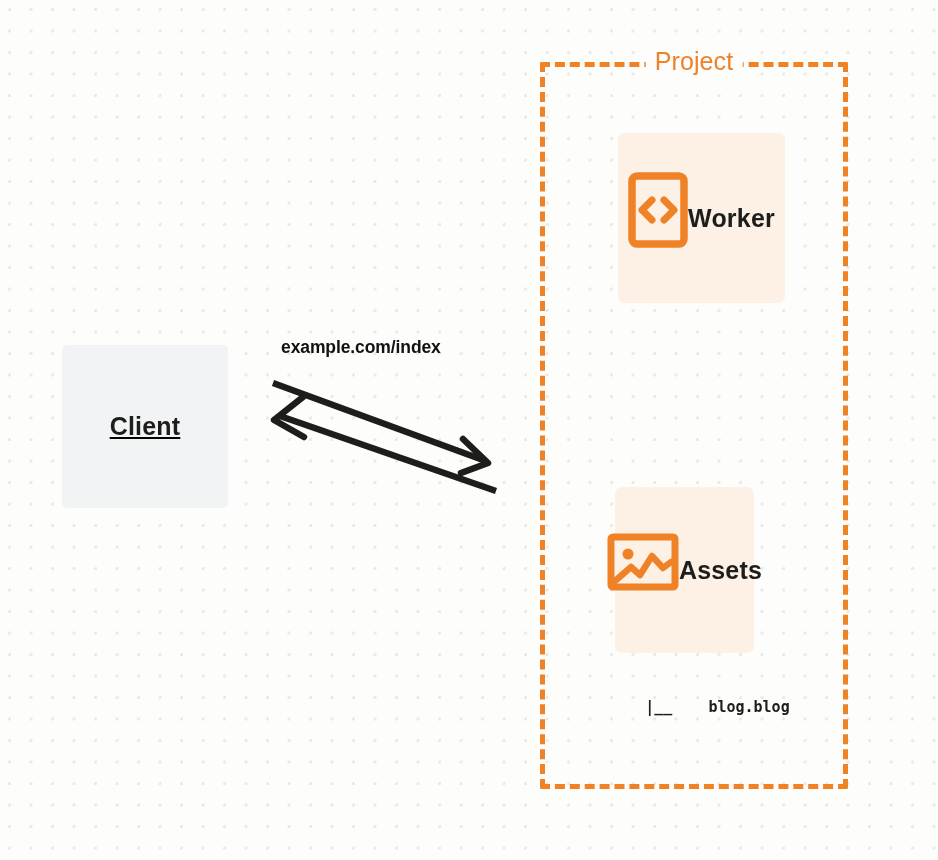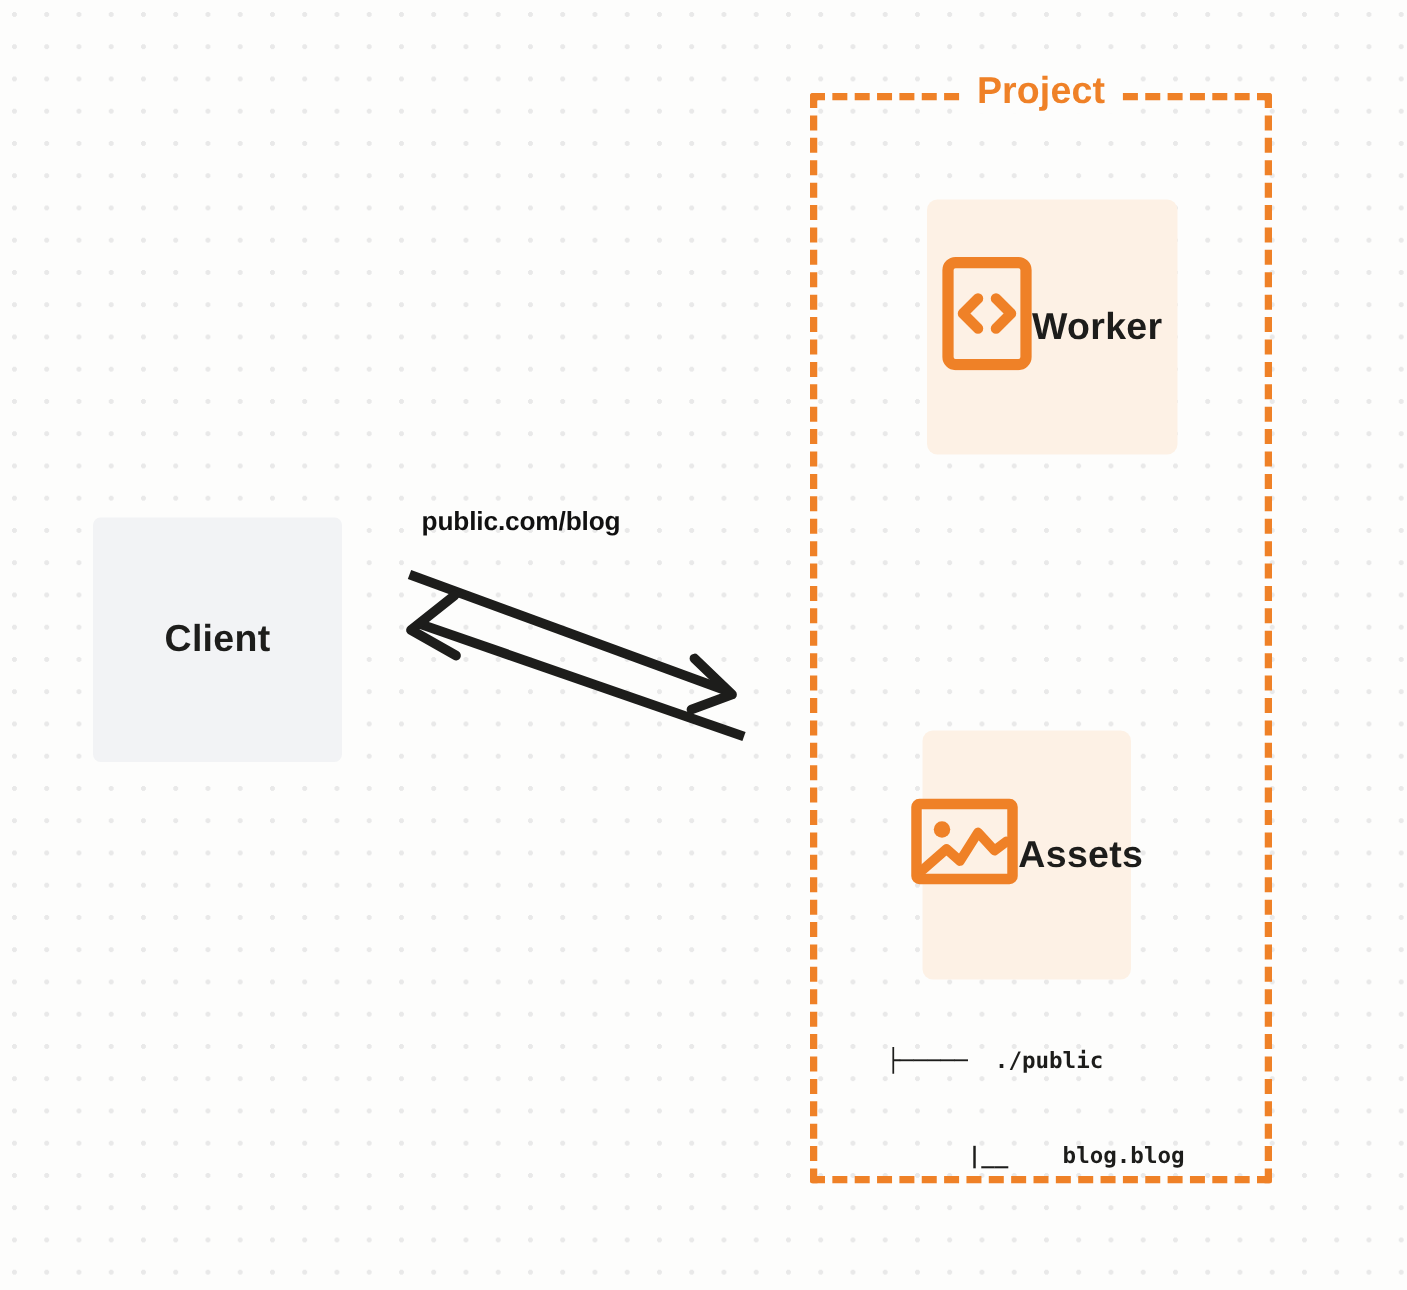--- a/index.html
+++ b/index.html
@@ -33,20 +33,21 @@
     position: absolute;
     left: 62px;
     top: 345px;
     width: 166px;
     height: 163px;
     background: #f2f3f5;
     border-radius: 5px;
     display: flex;
     align-items: center;
     justify-content: center;
+    text-decoration: underline;
   }
   #client-node .node-label {
     font-size: 25px;
     font-weight: 700;
     color: #1d1d1b;
     letter-spacing: .2px;
   }
 
   
   #edge-label {
@@ -81,21 +82,21 @@
     border-radius: 2px;
   }
   #project-title {
     position: absolute;
     left: 50%;
     top: -5px;
     transform: translate(-50%, -52%);
     background: #fdfdfc;
     padding: 0 9px;
     font-size: 25px;
-    font-weight: 700;
+    font-weight: 400;
     color: #ef8127;
     letter-spacing: .1px;
     white-space: nowrap;
   }
 
   
   .resource-card {
     position: absolute;
     background: #fdf1e5;
     border-radius: 7px;
@@ -143,21 +144,21 @@
 </style>
 </head>
 <body>
 
 <div id="canvas"></div>
 
 <div id="client-node">
   <span class="node-label">Client</span>
 </div>
 
-<div id="edge-label">public.com/blog</div>
+<div id="edge-label">example.com/index</div>
 
 <svg id="edge-arrows" viewBox="0 0 270 160">
 
   <g>
     <line x1="23" y1="23" x2="233" y2="100" stroke="#1d1d1b" stroke-width="6.5" stroke-linecap="butt"></line>
     <polyline points="213,79 238,103 211,113" fill="none" stroke="#1d1d1b" stroke-width="6.5" stroke-linecap="round" stroke-linejoin="round"></polyline>
   </g>
 
   <g>
     <line x1="246" y1="131" x2="30" y2="56" stroke="#1d1d1b" stroke-width="6.5" stroke-linecap="butt"></line>
@@ -185,18 +186,17 @@
       <svg width="72" height="60" viewBox="0 0 72 60">
         <rect x="4" y="5" width="64" height="50" rx="2" ry="2" fill="none" stroke="#ef8127" stroke-width="7"></rect>
         <circle cx="21" cy="22" r="5.5" fill="#ef8127"></circle>
         <polyline points="8,49 24,35 33,43 45,24 56,36 64,30" fill="none" stroke="#ef8127" stroke-width="6.5" stroke-linecap="round" stroke-linejoin="round"></polyline>
       </svg>
     </span>
     <span class="resource-label">Assets</span>
   </div>
 
   <div id="assets-tree">
-    <span class="tree-row">├─────  ./public</span>
     <span class="tree-row">      |__    blog.blog</span>
     
   </div>
 
 </div>
 
 </body></html>

